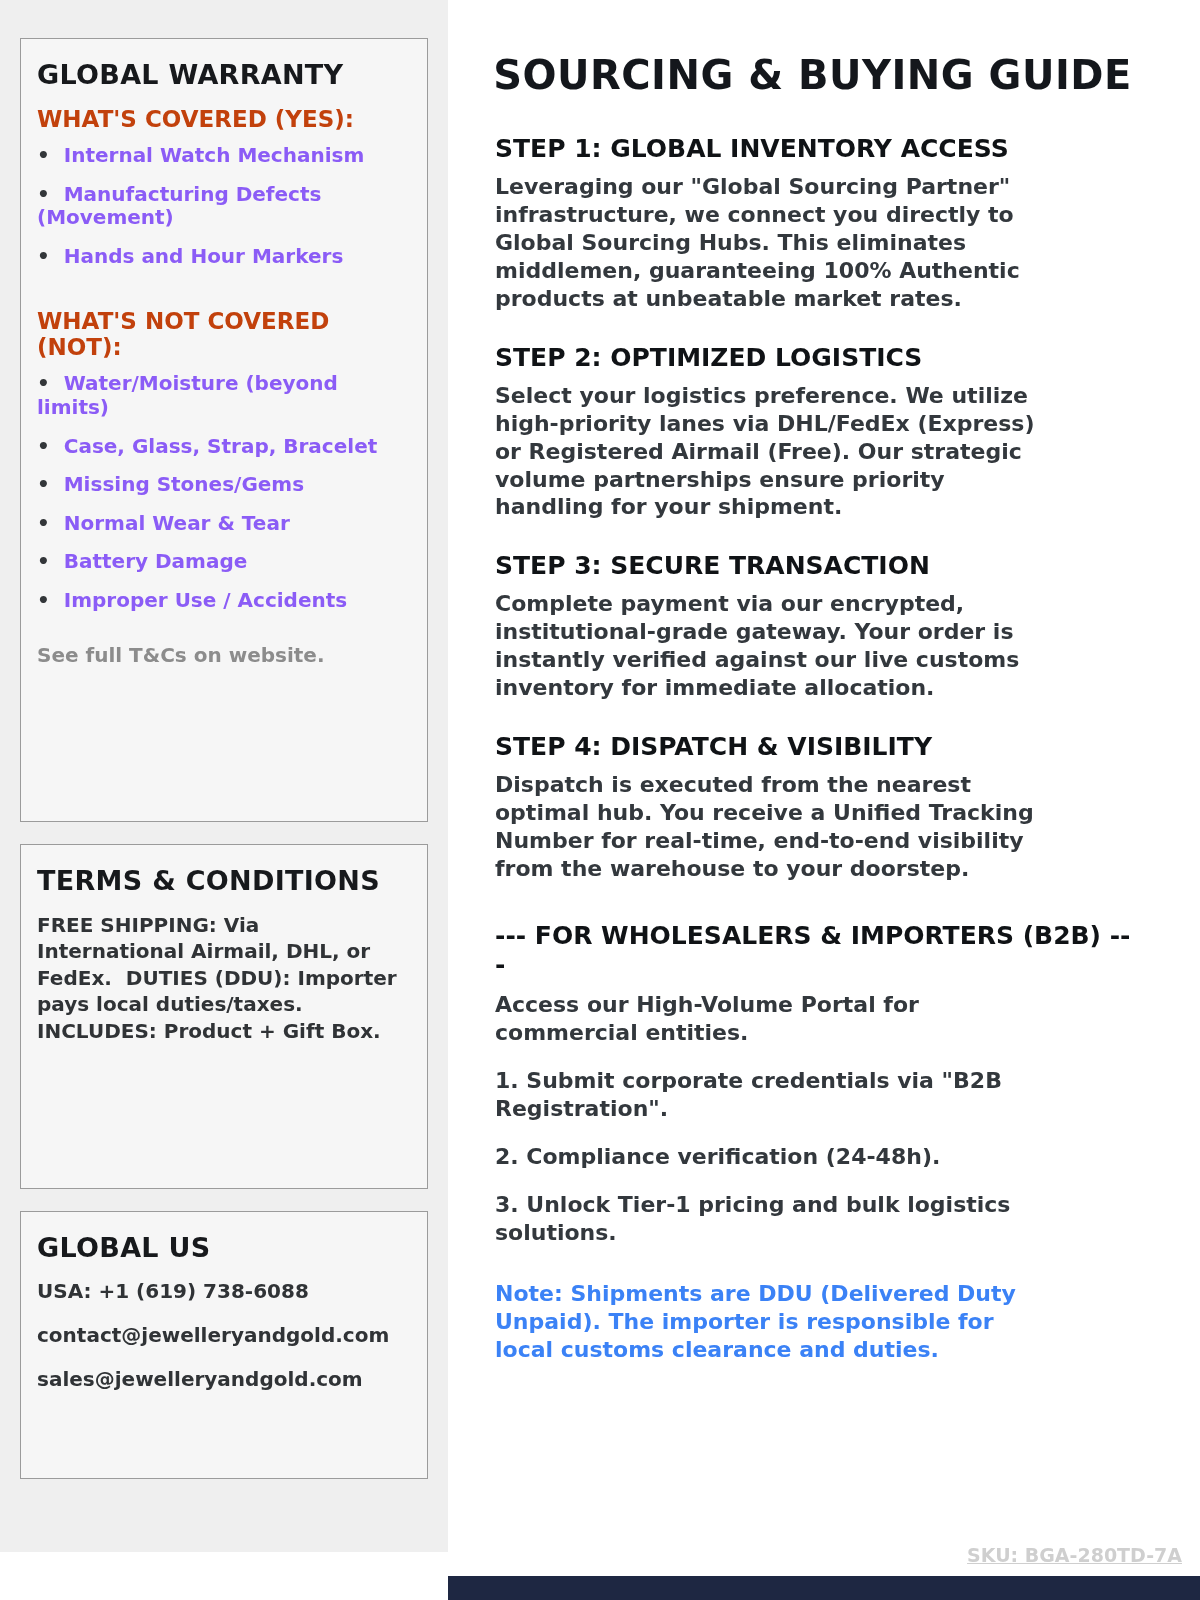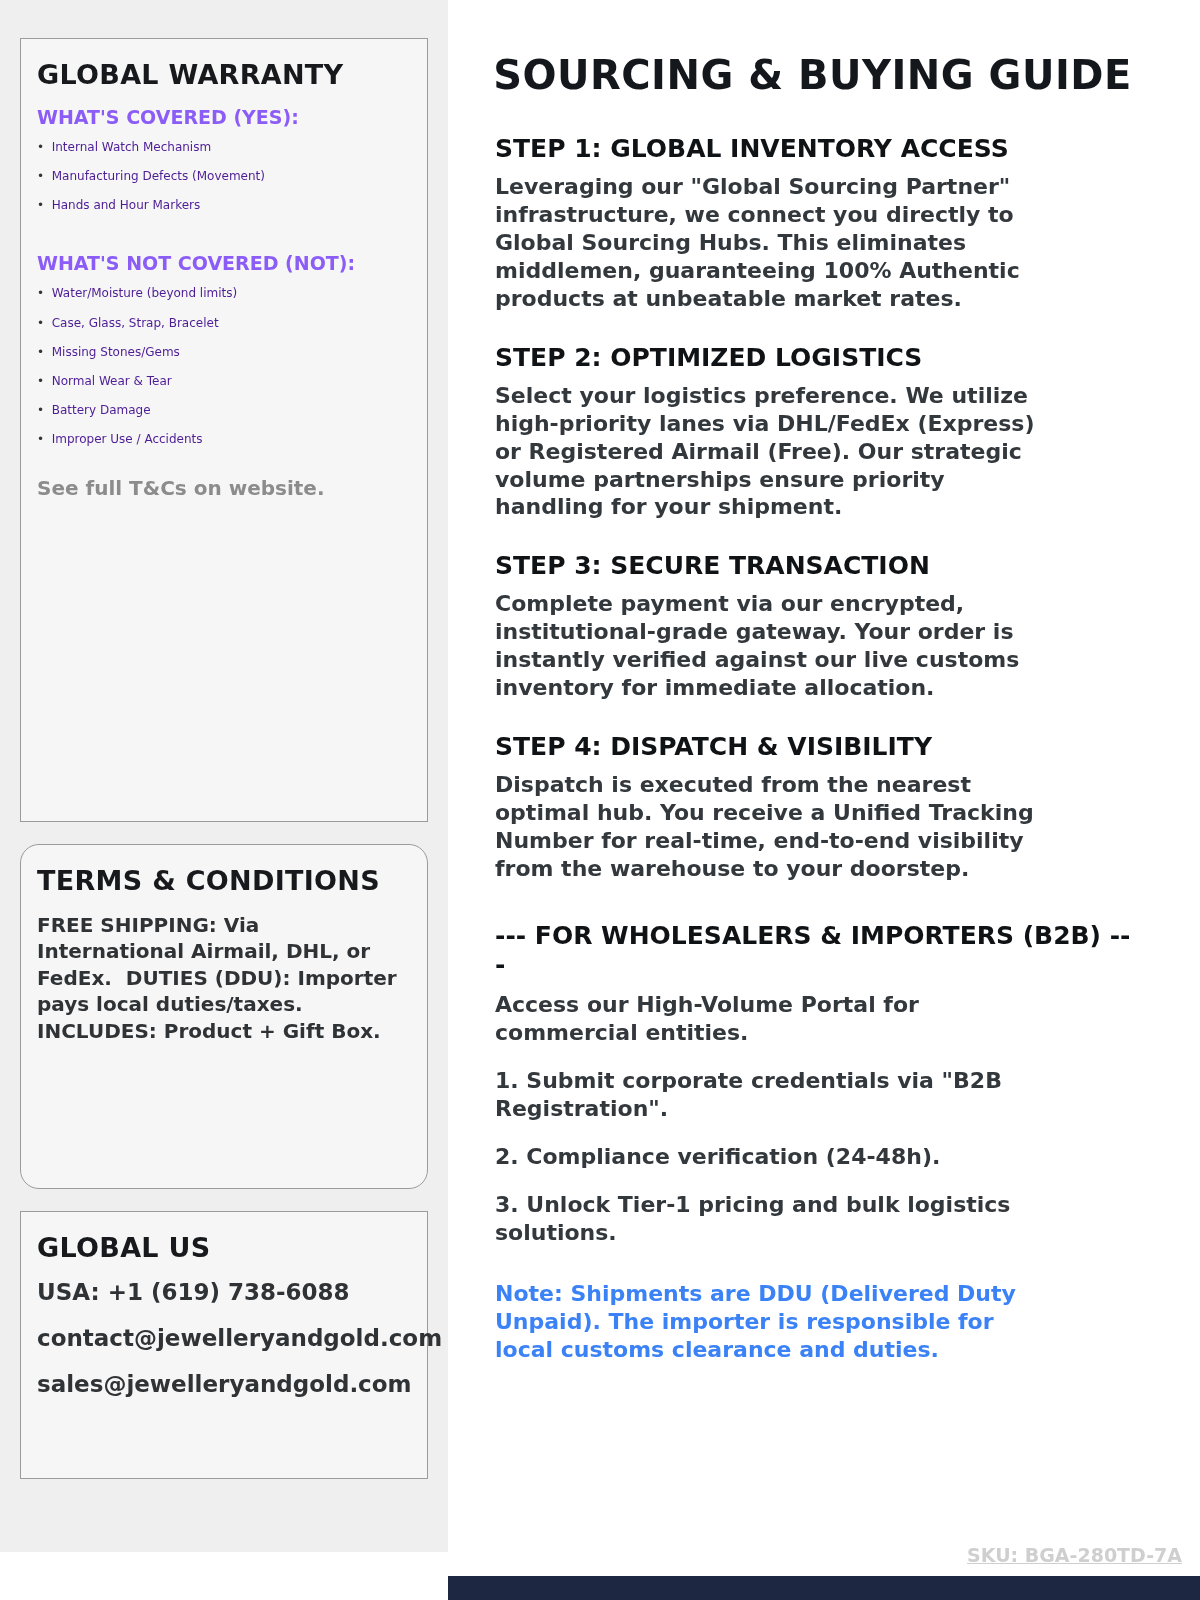--- a/index.html
+++ b/index.html
@@ -19,63 +19,63 @@
     padding: 38px 20px 0 20px;
   }
   .box {
     box-sizing: border-box;
     background: #f6f6f6;
     border: 1px solid #9b9b9b;
     padding: 14px 16px;
     margin-bottom: 22px;
   }
   .warranty-box { height: 784px; }
-  .terms-box    { height: 345px; border-radius: 19px; }
+  .terms-box    { height: 345px; }
   .contact-box  { height: 268px; }
 
   .box h2 {
     margin: 6px 0 16px 0;
     font-size: 27px;
     letter-spacing: 0.3px;
     color: #17191c;
     font-weight: 700;
   }
   .box h3 {
     margin: 6px 0 12px 0;
-    font-size: 19px;
-    color: #8b5cf6;
+    font-size: 23px;
+    color: #c2410c;
     font-weight: 700;
   }
   .box h3.not-covered { margin-top: 40px; }
   ul.bullets { list-style: none; margin: 0; padding: 0; }
   ul.bullets li {
-    font-size: 12px;
-    font-weight: 400;
-    color: #4c1d95;
+    font-size: 20px;
+    font-weight: 700;
+    color: #8b5cf6;
     margin: 0 0 15px 0;
     line-height: 1.18;
   }
   ul.bullets li::before { content: "\2022\00a0\00a0"; color: #333639; }
   .footnote {
     margin: 30px 0 0 0;
     font-size: 20px;
     font-weight: 600;
     color: #8c8c8c;
   }
   .terms-body {
     margin: 4px 0 0 0;
     font-size: 20px;
     font-weight: 700;
     line-height: 1.32;
     color: #303336;
     white-space: pre-wrap;
   }
   .contact-line {
     margin: 0 0 20px 0;
-    font-size: 23px;
+    font-size: 20px;
     font-weight: 700;
     color: #303336;
   }
 
   
   .main {
     flex: 1;
     position: relative;
     background: #ffffff;
     box-sizing: border-box;

